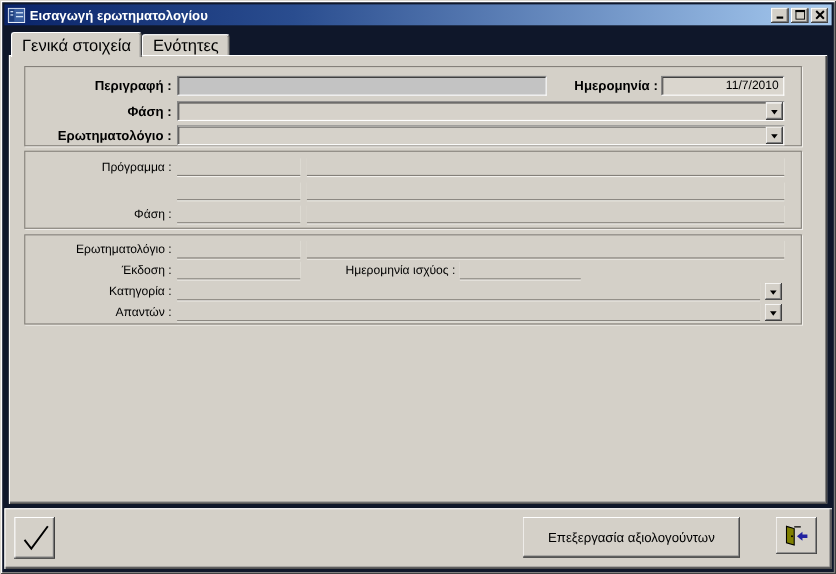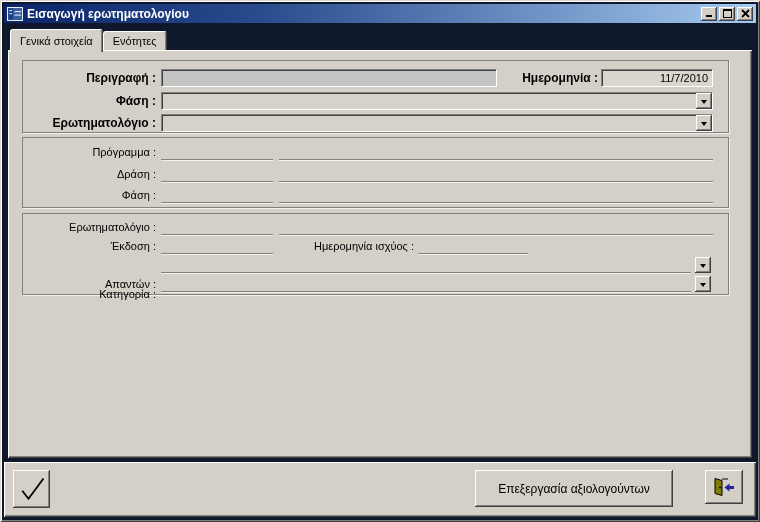--- a/index.html
+++ b/index.html
@@ -15,21 +15,21 @@
     background:linear-gradient(to right,#0a246a 0%,#2a4d8f 35%,#a6caf0 100%);
     display:flex; align-items:center; padding:0 3px; }
   .titlebar .title { color:#ffffff; font-weight:bold; font-size:12px; margin-left:4px; flex:1; white-space:nowrap; }
   .title-icon { width:16px; height:14px; flex:0 0 auto; }
   .winbtn { width:16px; height:14px; background:#d4d0c8; margin-left:2px; flex:0 0 auto;
     box-shadow: inset -1px -1px 0 #404040, inset 1px 1px 0 #ffffff, inset -2px -2px 0 #808080;
     display:flex; align-items:center; justify-content:center; }
 
   
   .tabs { position:absolute; left:10px; top:29px; height:23px; display:flex; align-items:flex-end; z-index:3; }
-  .tab { display:flex; align-items:center; padding:0 9px; background:#d4d0c8; font-size:11px; white-space:nowrap;
+  .tab { display:flex; align-items:center; padding:0 9px; background:#d4d0c8; font-size:15px; white-space:nowrap;
     border:1px solid; border-color:#ffffff #404040 #d4d0c8 #ffffff; border-bottom:none;
     border-radius:3px 3px 0 0; box-shadow: inset -1px 0 0 #808080; }
   .tab.active { height:23px; z-index:4; }
   .tab.inactive { height:19px; margin-bottom:2px; }
 
   
   .tabpage { position:absolute; left:8px; top:50px; width:744px; height:408px; background:#d4d0c8; z-index:1;
     box-shadow: inset 1px 1px 0 #ffffff, inset -1px -1px 0 #404040, inset -2px -2px 0 #808080, inset 2px 2px 0 #d4d0c8; }
 
   .groupbox { position:absolute; border:1px solid #84807a; box-shadow: 1px 1px 0 #f2f0ec; text-decoration: underline; }
@@ -135,40 +135,39 @@
           <i class="tri"></i>
         </div>
       </div>
     </div>
 
     <div class="groupbox g2">
       <span class="lbl" style="left:2px; top:5px; width:131px;">Πρόγραμμα :</span>
       <span class="uf" style="left:138px; top:5px; width:112px;"></span>
       <span class="uf" style="left:256px; top:5px; width:434px;"></span>
 
-      <span class="lbl" style="left:2px; top:27px; width:131px;">Δράση :</span>
       <span class="uf" style="left:138px; top:27px; width:112px;"></span>
       <span class="uf" style="left:256px; top:27px; width:434px;"></span>
 
       <span class="lbl" style="left:2px; top:48px; width:131px;">Φάση :</span>
       <span class="uf" style="left:138px; top:48px; width:112px;"></span>
       <span class="uf" style="left:256px; top:48px; width:434px;"></span>
     </div>
 
     <div class="groupbox g3">
       <span class="lbl" style="left:2px; top:4px; width:131px;">Ερωτηματολόγιο :</span>
       <span class="uf" style="left:138px; top:4px; width:112px;"></span>
       <span class="uf" style="left:256px; top:4px; width:434px;"></span>
 
       <span class="lbl" style="left:2px; top:23px; width:131px;">Έκδοση :</span>
       <span class="uf" style="left:138px; top:23px; width:112px;"></span>
       <span class="lbl" style="left:258px; top:23px; width:133px;">Ημερομηνία ισχύος :</span>
       <span class="uf" style="left:395px; top:23px; width:110px;"></span>
 
-      <span class="lbl" style="left:2px; top:42px; width:131px;margin-top:29px;">Κατηγορία :</span>
+      <span class="lbl" style="left:2px; top:42px; width:131px;">Κατηγορία :</span>
       <span class="uf" style="left:138px; top:42px; width:530px;"></span>
       <div class="ddbtn" style="left:672px; top:43px;">
         <i class="tri"></i>
       </div>
 
       <span class="lbl" style="left:2px; top:61px; width:131px;">Απαντών :</span>
       <span class="uf" style="left:138px; top:61px; width:530px;"></span>
       <div class="ddbtn" style="left:672px; top:62px;">
         <i class="tri"></i>
       </div>

